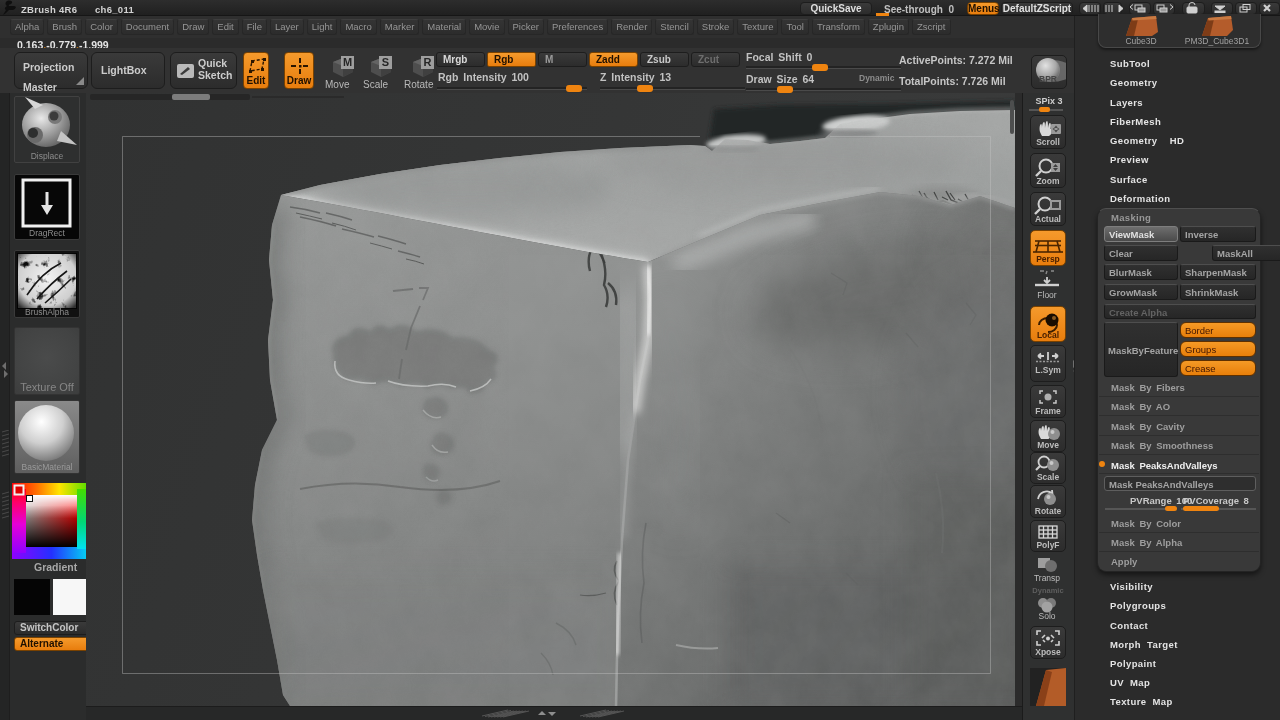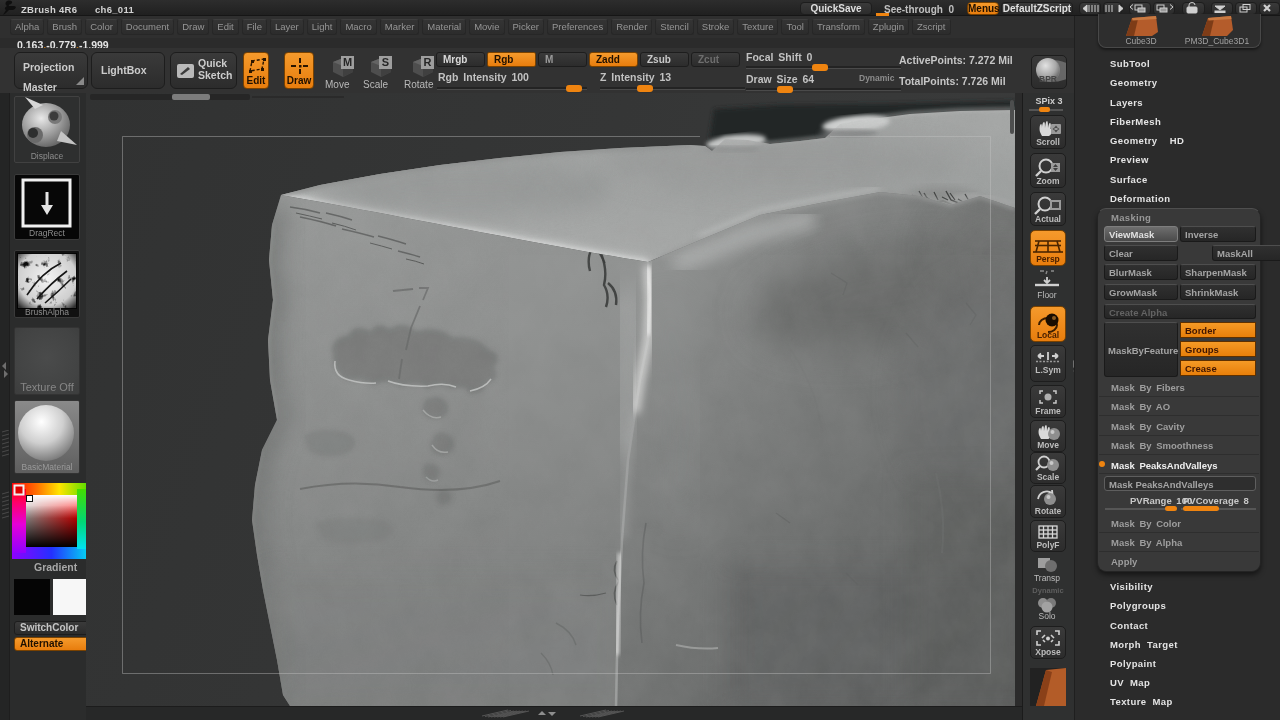--- a/index.html
+++ b/index.html
@@ -8,21 +8,21 @@
   #stage { position:relative; width:1280px; height:720px; }
   .b { font-weight:bold; }
   .btn { background:linear-gradient(#3a3a3a,#2c2c2c); border:1px solid #1d1d1d;
     border-radius:4px; color:#c9c9c9; font-weight:bold; }
   .obtn { background:linear-gradient(#f59a2c,#e87d0d); border:1px solid #7a4200;
     border-radius:4px; color:#201000; font-weight:bold; }
   .rt1 { left:1110px; font-size:9.5px; color:#e4e4e4; letter-spacing:0.4px; word-spacing:3px; }
   .mkb { background:linear-gradient(#303030,#262626); border:1px solid #1a1a1a; border-top-color:#4e4e4e;
     border-radius:3px; color:#a4a4a4; font-weight:bold; font-size:9.5px; padding:2px 0 0 4px; }
   .mko { background:linear-gradient(#f59a26,#e87f0a); border:1px solid #5e3000;
-    border-radius:0; color:#401500; font-weight:bold; font-size:9.5px; padding:2px 0 0 4px; }
+    border-radius:6px; color:#401500; font-weight:normal; font-size:9.5px; padding:2px 0 0 4px; }
   .mkr { left:1111px; width:140px; font-size:9.5px; color:#9e9e9e; font-weight:bold; word-spacing:2px; }
   .mline { left:1099px; width:160px; height:1px; background:#434343; border-bottom:1px solid #2e2e2e; }
 </style></head>
 <body>
 <div id="stage">
 
 
 <div class="abs" style="left:0;top:0;width:1280px;height:16px;background:linear-gradient(#2d2d2d,#202020);border-bottom:1px solid #161616;"></div>
 <svg class="abs" style="left:1px;top:0;" width="20" height="16" viewBox="0 0 20 16">
   <path d="M6,1 C9,0 12,1 11,3 C10,5 7,4 8,6 L13,6 C16,6 15,9 12,10 L8,10 C6,12 4,14 2,15 L5,10 C3,9 4,7 6,6 C4,5 4,2 6,1 Z" fill="#0f0f0f"></path>

